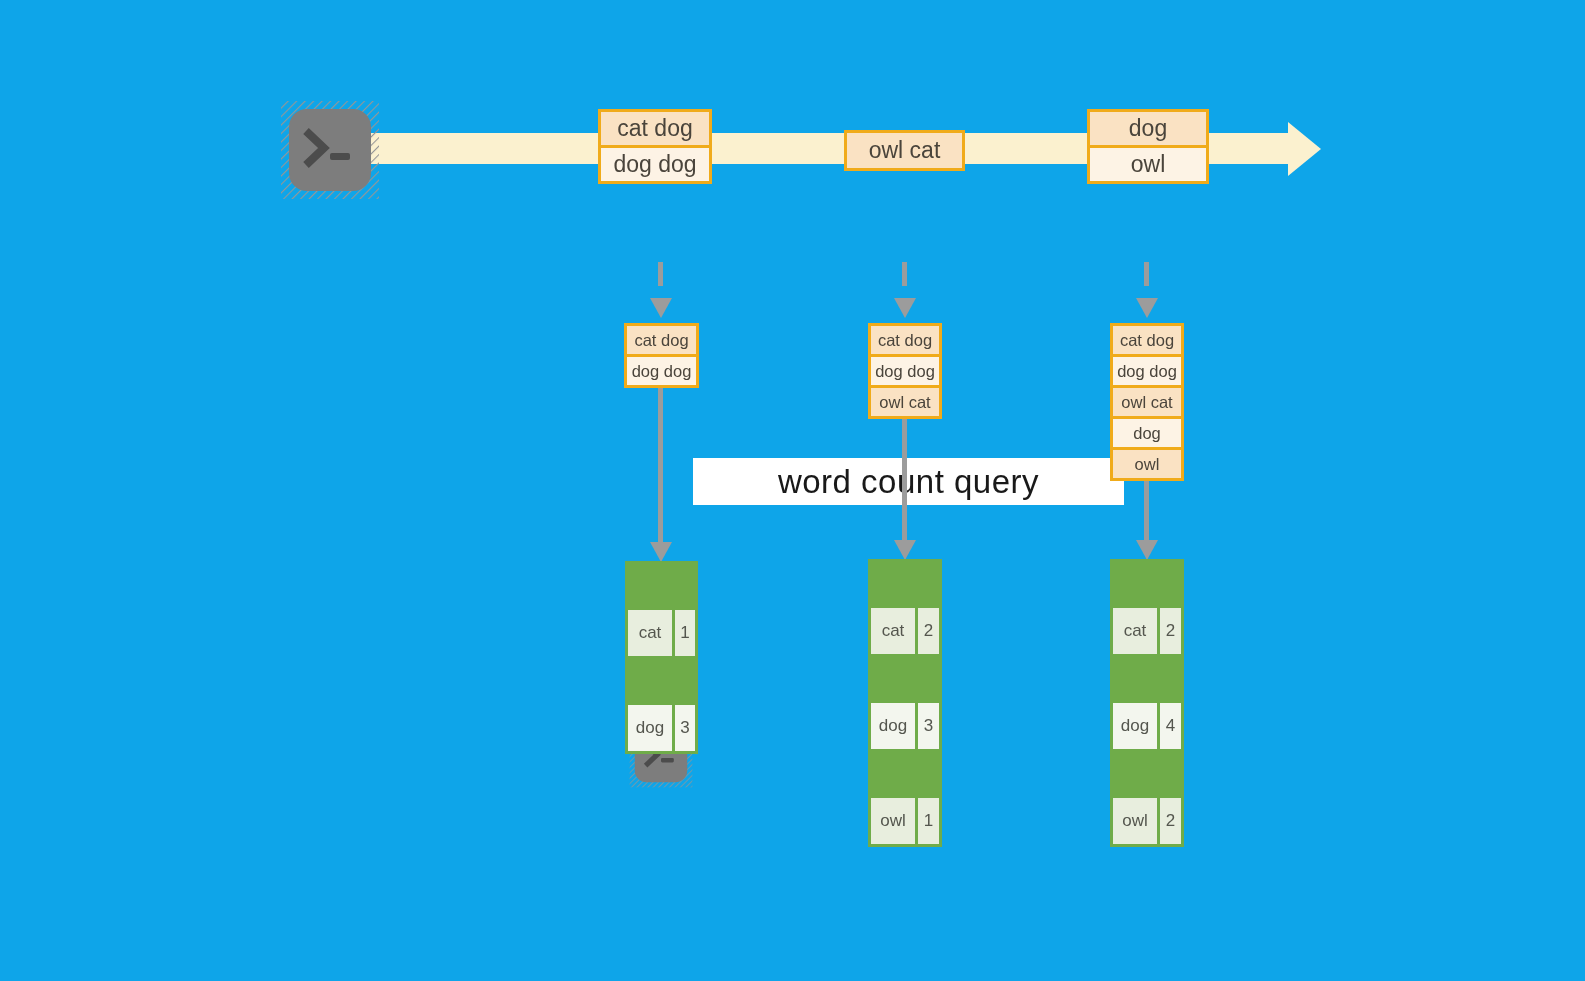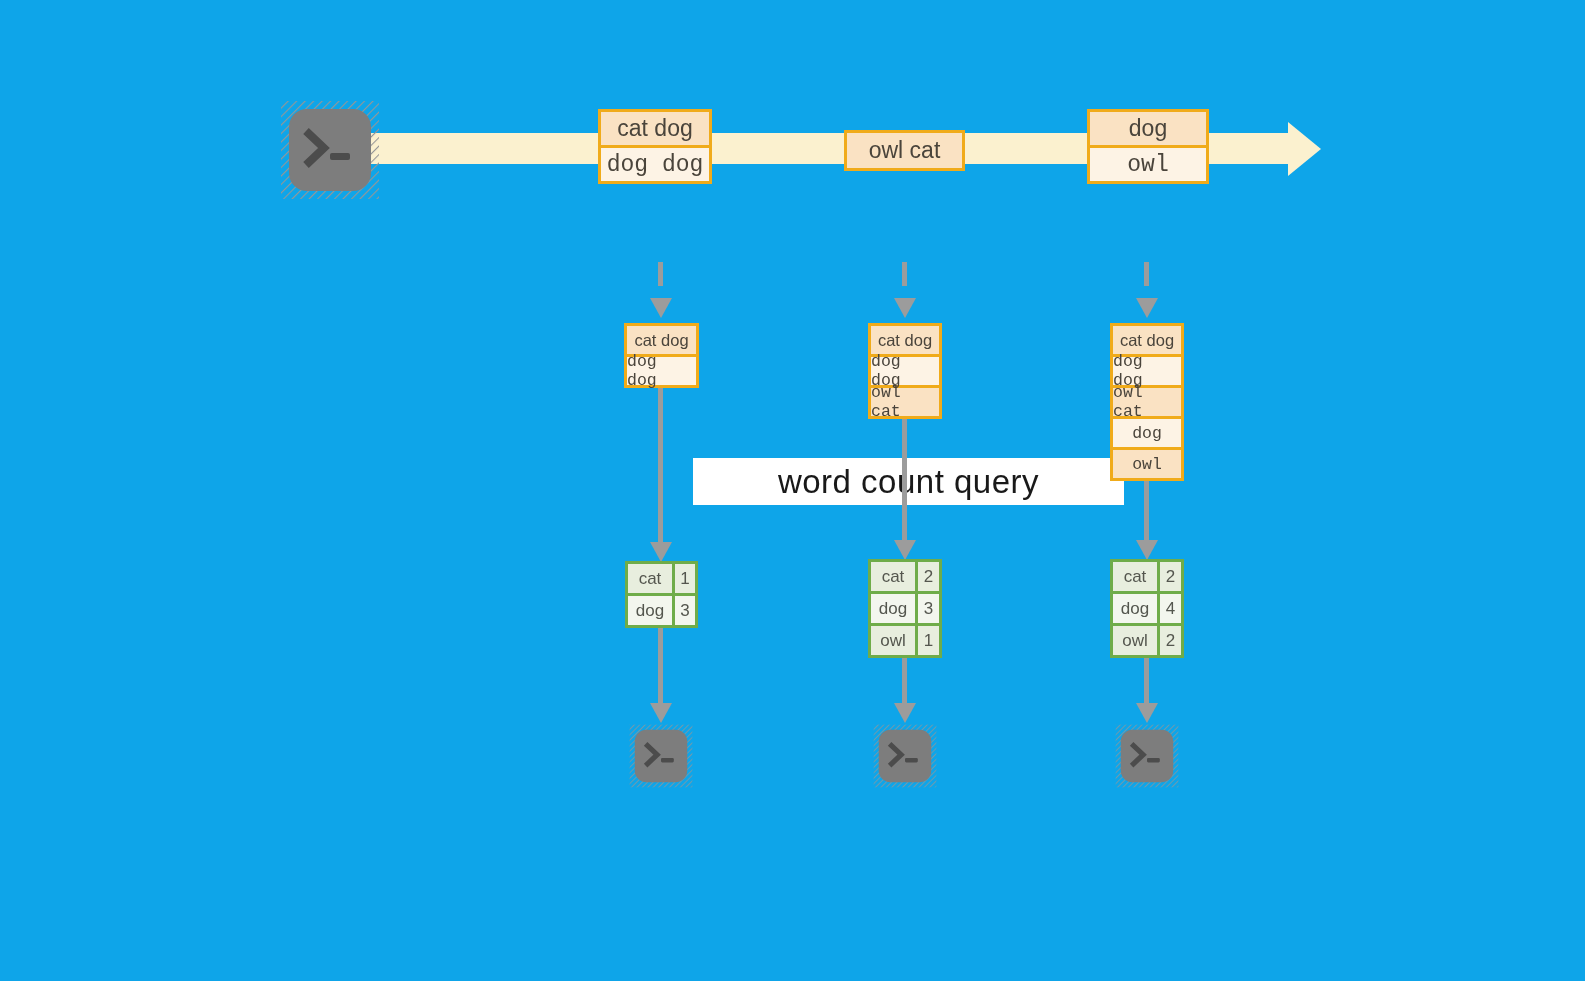--- a/index.html
+++ b/index.html
@@ -10,21 +10,21 @@
   .stream-band{position:absolute;left:370px;top:133px;width:918px;height:31px;
                background:var(--stream_band,#FBF1CF);z-index:1;}
   .stream-arrowhead{position:absolute;left:1288px;top:122px;width:0;height:0;z-index:1;
                border-top:27px solid transparent;border-bottom:27px solid transparent;
                border-left:33px solid var(--stream_band,#FBF1CF);}
 
   
   .batch-box{position:absolute;box-sizing:border-box;border:3px solid var(--orange_border,#F0AB1A);
              z-index:2;background:var(--orange_border,#F0AB1A);}
   .brow{display:flex;align-items:center;justify-content:center;color:var(--box_text,#4A443B);}
-  .brow + .brow{border-top:3px solid var(--orange_border,#F0AB1A);font-family:Liberation Mono, monospace;}
+  .brow + .brow{border-top:3px solid var(--orange_border,#F0AB1A);}
   .brow.dark{background:var(--peach_dark,#FAE2C3);}
   .brow.light{background:var(--peach_light,#FDF3E5);}
   .r-stream{height:33px;font-size:23px;}
   .r-stream-single{height:35px;font-size:23px;}
   .r-mini{height:28px;font-size:16.5px;}
   .mini{z-index:7;}
 
   
   .stem{position:absolute;width:5px;background:var(--arrow_gray,#9C9C9C);z-index:6;}
   .dash{position:absolute;width:5px;height:24px;background:var(--arrow_gray,#9C9C9C);z-index:6;}
@@ -34,22 +34,22 @@
 
   
   .query-band{position:absolute;left:693px;top:458px;width:431px;height:47px;background:#fff;
               z-index:5;display:flex;align-items:center;justify-content:center;}
   .query-band span{font-size:33px;color:var(--query_text,#191919);letter-spacing:.5px;}
 
   
   .wc-table{position:absolute;box-sizing:border-box;display:grid;grid-template-columns:44px 1fr;
             gap:3px;background:var(--green_border,#6FAC49);border:3px solid var(--green_border,#6FAC49);
             z-index:7;}
-  .wc-cell{display:flex;align-items:center;justify-content:center;height:29px;font-size:17px;
-           color:var(--table_text,#54564E);}
+  .wc-cell{display:flex;align-items:center;justify-content:center;height:46px;font-size:17px;
+           color:var(--table_text,#54564E);margin-top:46px;}
   .wc-cell.dark{background:var(--green_cell_dark,#E8EEDE);}
   .wc-cell.light{background:var(--green_cell_light,#F3F6EE);}
 
   
   .terminal{position:absolute;z-index:2;}
   .terminal svg{display:block;}
 </style>
 </head>
 <body>
 

